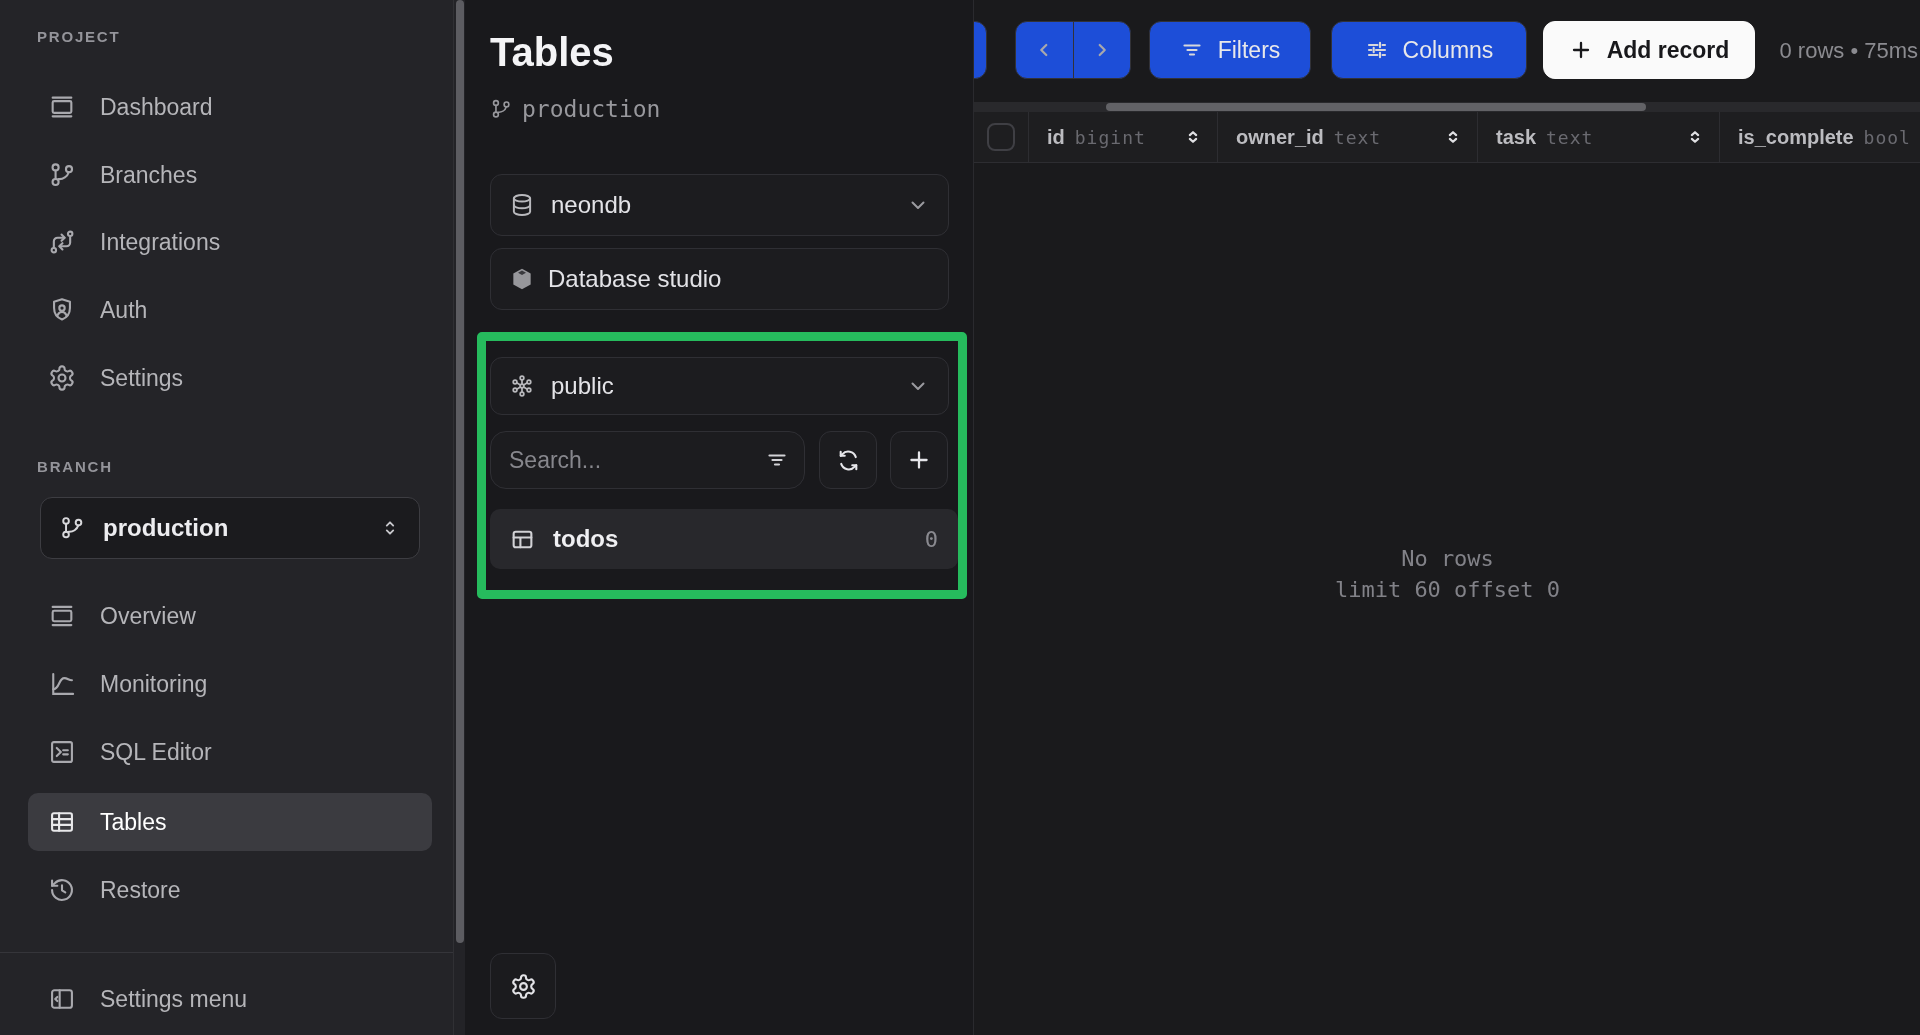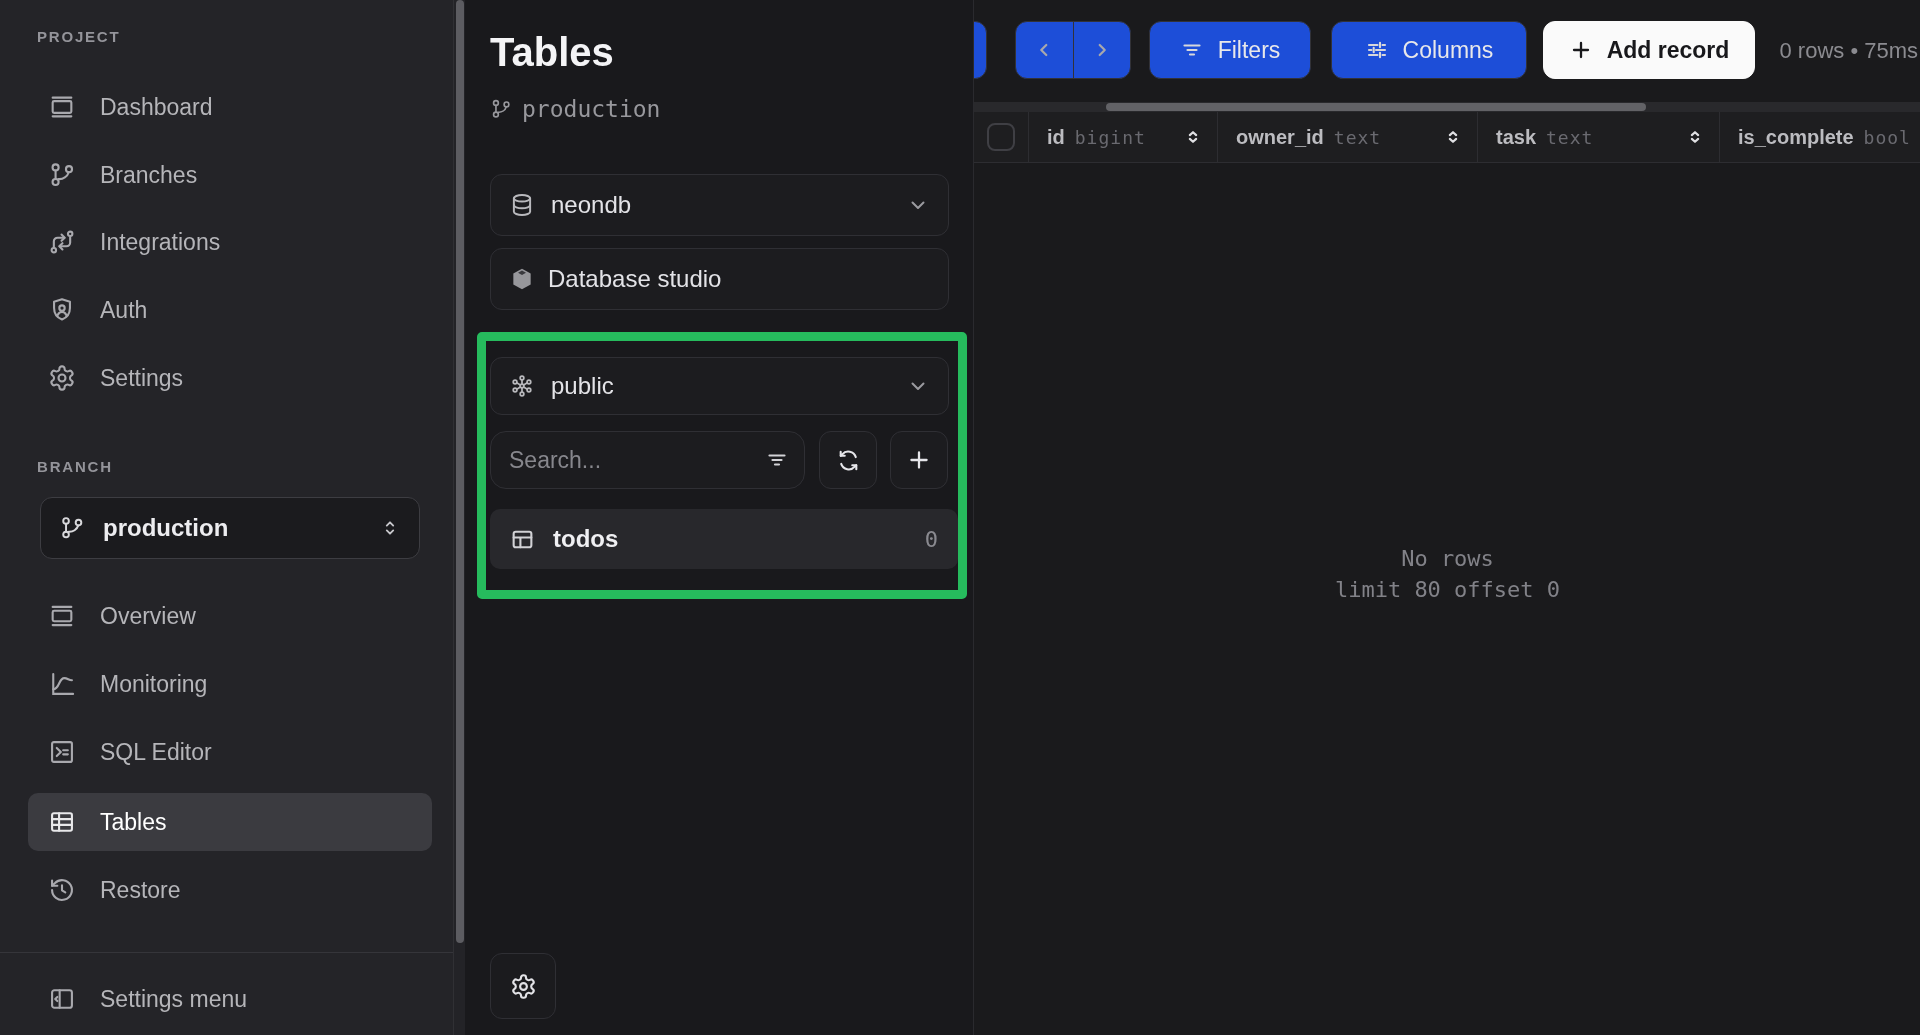--- a/index.html
+++ b/index.html
@@ -432,15 +432,15 @@
       </span>
     </div>
     <div class="gh-cell" style="flex:1 0 250px;">
       <span class="cname">is_complete</span>
       <span class="ctype mono">bool</span>
     </div>
   </div>
 
   <div class="empty-state mono">
     <div>No rows</div>
-    <div>limit 80 offset 0</div>
+    <div>limit 60 offset 0</div>
   </div>
 </div>
 
 </body></html>

